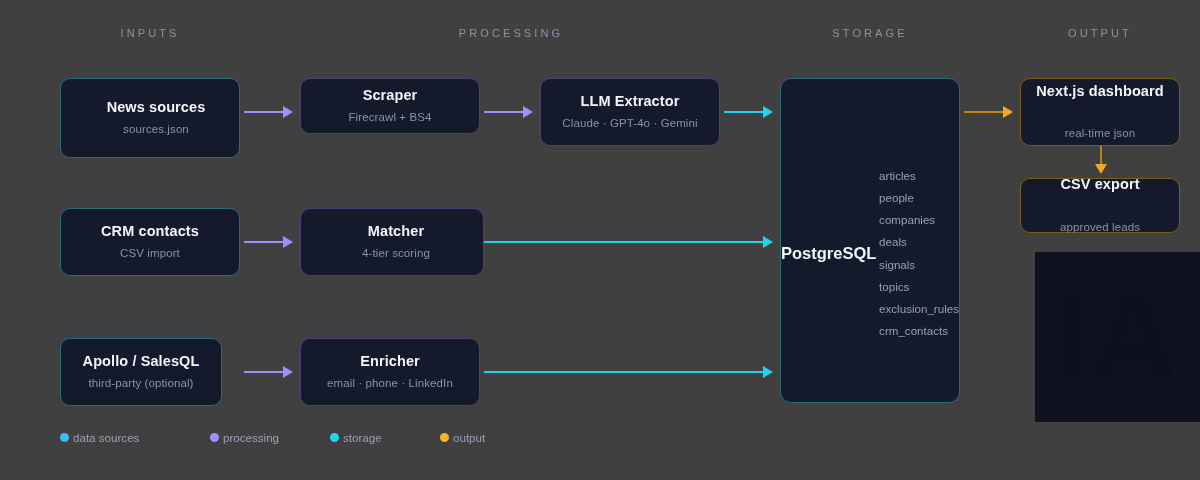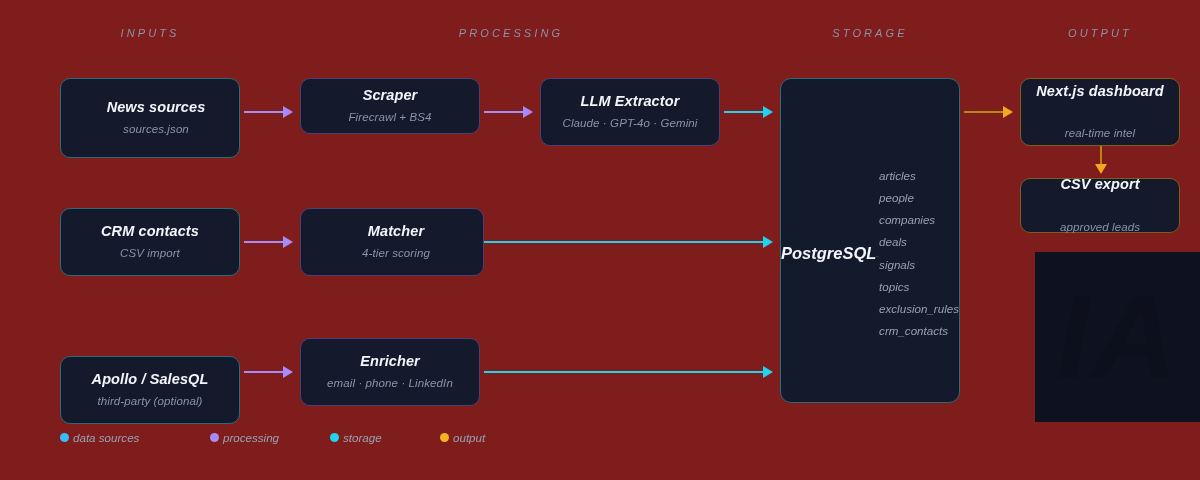--- a/index.html
+++ b/index.html
@@ -9,22 +9,21 @@
     height: 480px;
     background: #0b0e18;
     font-family: "Liberation Sans", sans-serif;
     overflow: hidden;
   }
 
   #canvas {
     position: relative;
     width: 1200px;
     height: 480px;
-    background: #7f1d1d;
-    font-style: italic;
+    background: #404040;
   }
 
   
   .watermark {
     position: absolute;
     left: 1035px;
     top: 252px;
     width: 165px;
     height: 170px;
     background: #0e1220;
@@ -194,21 +193,21 @@
     </div>
   <div id="cards">
       <div class="card input" style="left: 60px; top: 78px; width: 180px; height: 80px; padding-left: 12px;">
         <div class="card-title">News sources</div>
         <div class="card-sub">sources.json</div>
       </div>
       <div class="card input" style="left: 60px; top: 208px; width: 180px; height: 68px;">
         <div class="card-title">CRM contacts</div>
         <div class="card-sub">CSV import</div>
       </div>
-      <div class="card input" style="left: 60px; top: 356px; width: 180px; height: 68px;">
+      <div class="card input" style="left: 60px; top: 338px; width: 162px; height: 68px;">
         <div class="card-title">Apollo / SalesQL</div>
         <div class="card-sub">third-party (optional)</div>
       </div>
       <div class="card proc" style="left: 300px; top: 78px; width: 180px; height: 56px;">
         <div class="card-title">Scraper</div>
         <div class="card-sub">Firecrawl + BS4</div>
       </div>
       <div class="card proc" style="left: 540px; top: 78px; width: 180px; height: 68px;">
         <div class="card-title">LLM Extractor</div>
         <div class="card-sub">Claude · GPT-4o · Gemini</div>
@@ -216,21 +215,21 @@
       <div class="card proc" style="left: 300px; top: 208px; width: 184px; height: 68px; padding-left: 8px;">
         <div class="card-title">Matcher</div>
         <div class="card-sub">4-tier scoring</div>
       </div>
       <div class="card proc" style="left: 300px; top: 338px; width: 180px; height: 68px;">
         <div class="card-title">Enricher</div>
         <div class="card-sub">email · phone · LinkedIn</div>
       </div>
       <div class="card out" style="left: 1020px; top: 78px; width: 160px; height: 68px;">
         <div class="card-title">Next.js dashboard</div>
-        <div class="card-sub">real-time intel</div>
+        <div class="card-sub">real-time json</div>
       </div>
       <div class="card out" style="left: 1020px; top: 178px; width: 160px; height: 55px;">
         <div class="card-title">CSV export</div>
         <div class="card-sub">approved leads</div>
       </div>
     </div>
 
   <div class="storage-panel">
     <div class="storage-title">PostgreSQL</div>
     <div class="storage-divider"></div>

